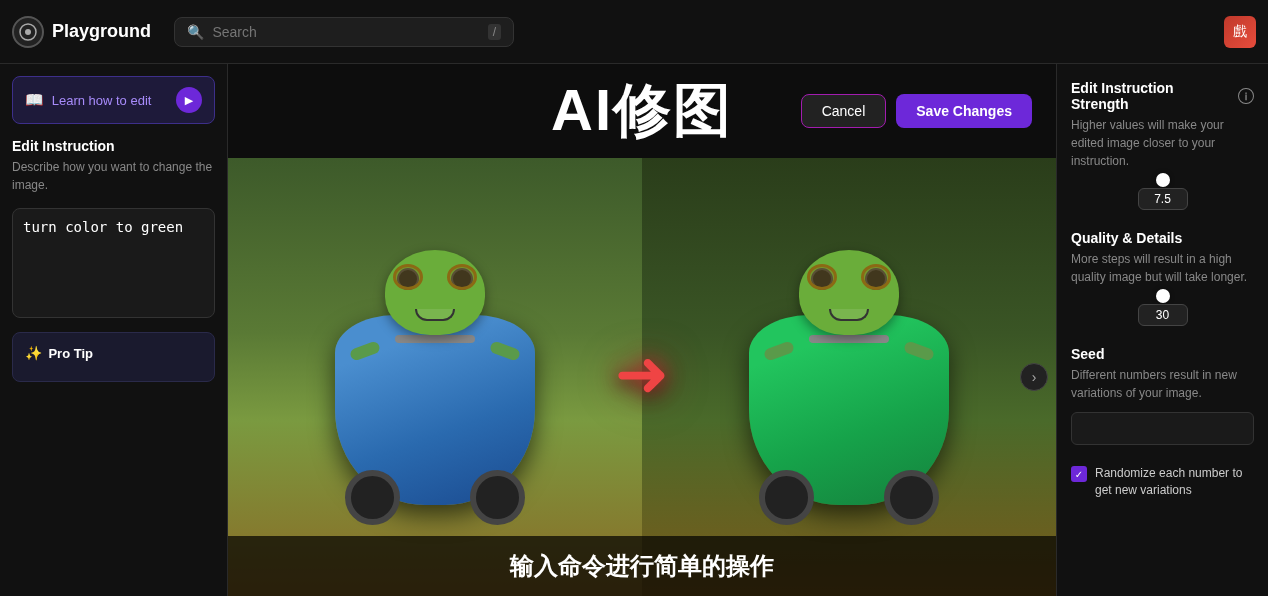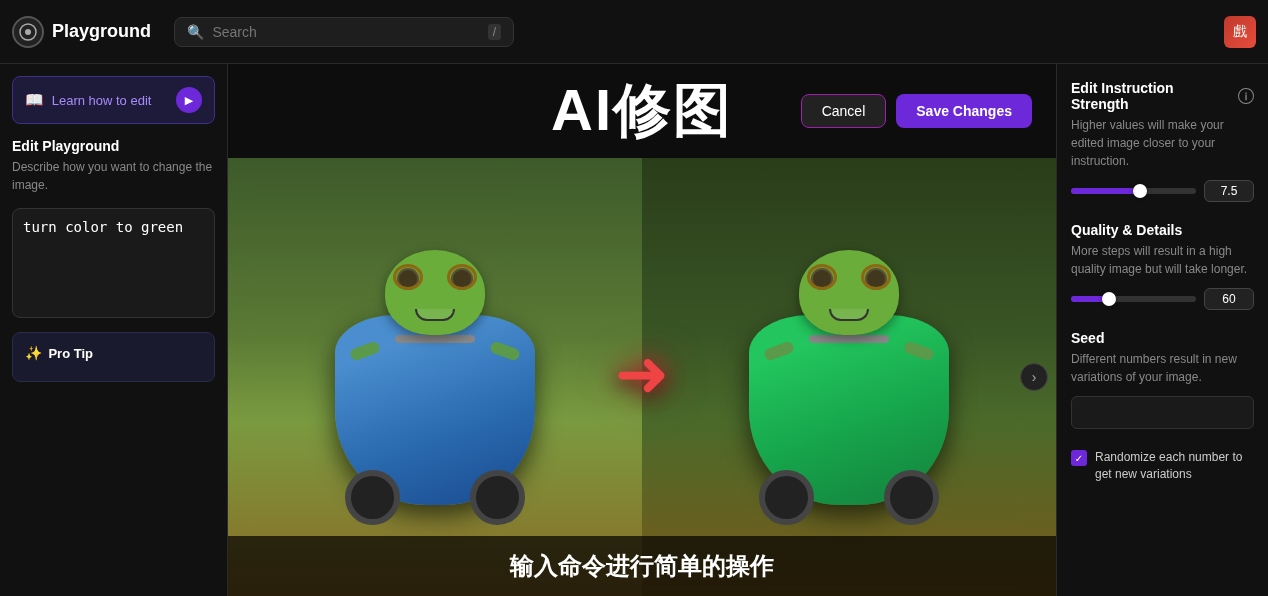--- a/index.html
+++ b/index.html
@@ -365,20 +365,21 @@
       font-size: 12px;
       padding: 3px 8px;
       text-align: center;
       width: 50px;
       float: right;
     }
     .slider-row {
       display: flex;
       align-items: center;
       gap: 8px;
+      flex-direction: column;
     }
     .slider-track {
       flex: 1;
       height: 6px;
       background: #333;
       border-radius: 3px;
       position: relative;
       cursor: pointer;
     }
     .slider-fill-inner {
@@ -466,21 +467,21 @@
 
     <div class="learn-btn">
       <div class="learn-btn-left">
         <span class="learn-book-icon">📖</span>
         <span>Learn how to edit</span>
       </div>
       <div class="learn-play-btn">▶</div>
     </div>
 
     <div>
-      <div class="section-title">Edit Playground</div>
+      <div class="section-title">Edit Instruction</div>
       <div class="section-desc">Describe how you want to change the image.</div>
     </div>
 
     <textarea class="instruction-textarea" style="">turn color to green</textarea>
 
     <div class="pro-tip-box">
       <div class="pro-tip-header">
         <span class="pro-tip-icon">✨</span>
         <span>Pro Tip</span>
       </div>
@@ -583,21 +584,21 @@
     <div>
       <div class="right-section-title">
         <span>Quality &amp; Details</span>
       </div>
       <div class="right-section-desc">More steps will result in a high quality image but will take longer.</div>
       <div class="slider-row">
         <div class="slider-track" style="flex:1; height:6px; background:#333; border-radius:3px; position:relative;">
           <div class="slider-fill-inner" style="width:30%; height:100%; border-radius:3px; background:#6d28d9;"></div>
           <div class="slider-thumb-inner" style="left:calc(30% - 7px);"></div>
         </div>
-        <div class="slider-value">60</div>
+        <div class="slider-value">30</div>
       </div>
     </div>
 
     <div>
       <div class="right-section-title">
         <span>Seed</span>
       </div>
       <div class="right-section-desc">Different numbers result in new variations of your image.</div>
       <input class="seed-input" type="text" style="">
     </div>

